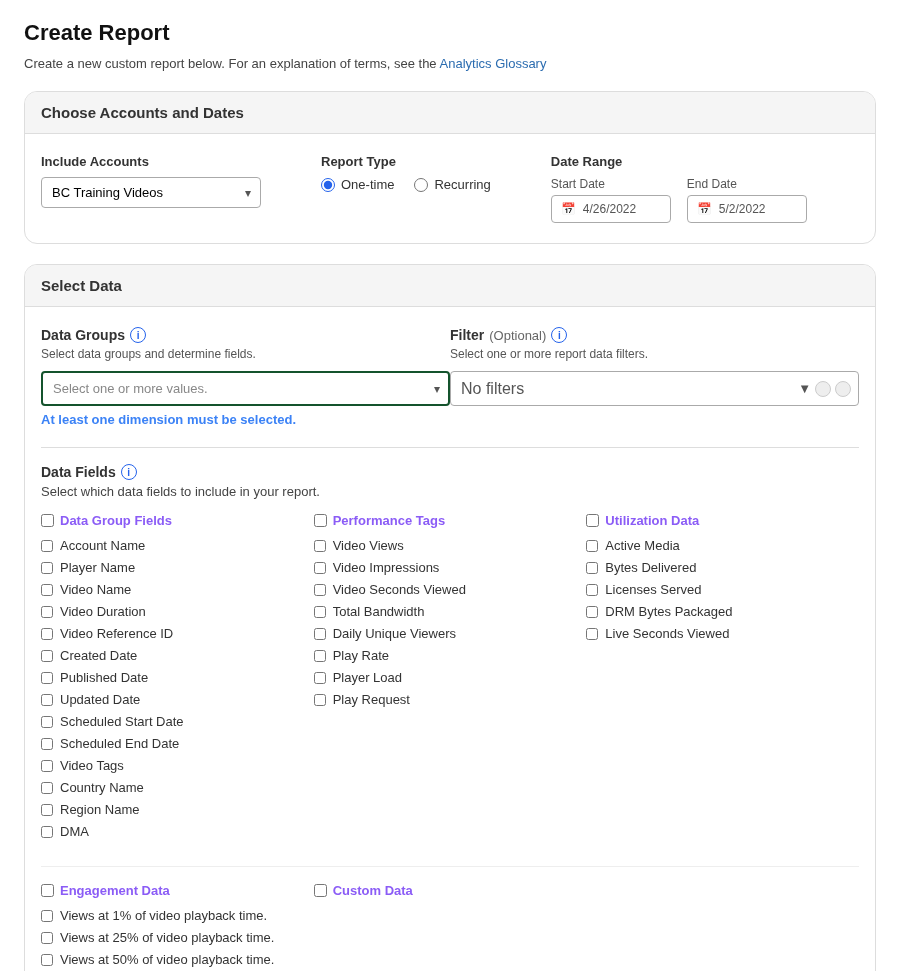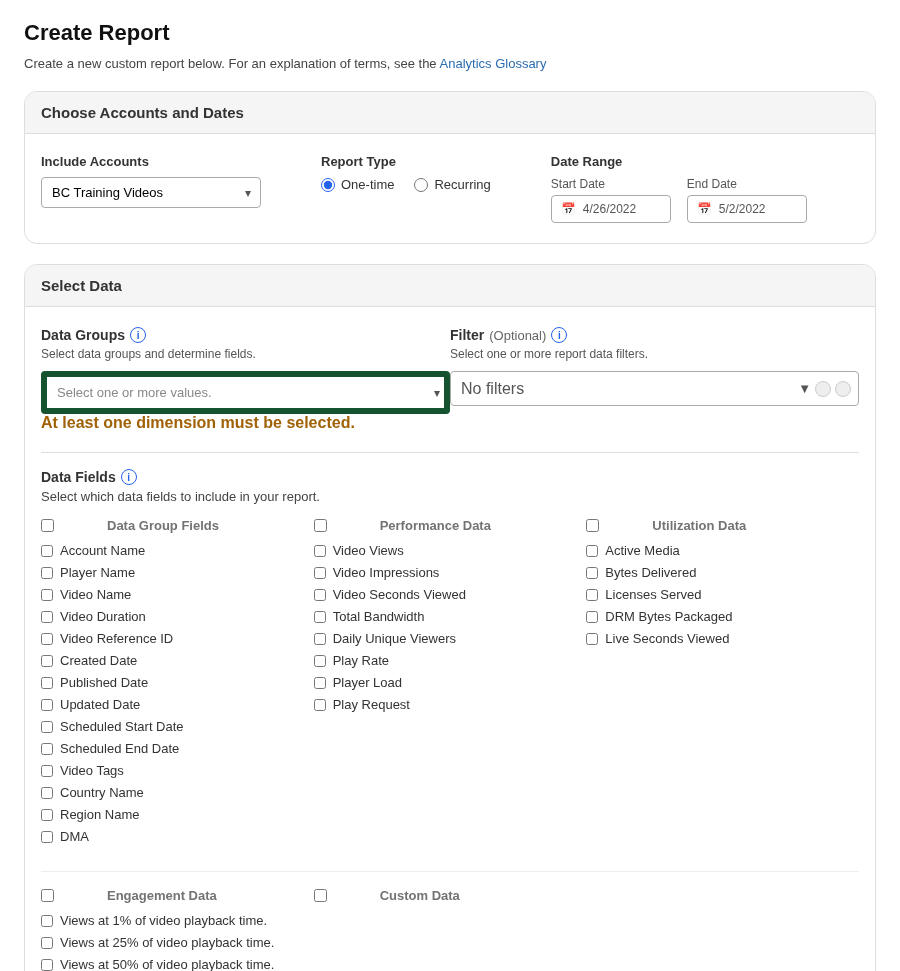--- a/index.html
+++ b/index.html
@@ -165,41 +165,42 @@
       cursor: default;
     }
     .multi-select-input {
       position: relative;
       display: block;
       width: 100%;
     }
     .multi-select-input select {
       width: 100%;
       padding: 8px 30px 8px 10px;
-      border: 6px solid #14532d;
+      border: 2px solid #14532d;
       border-radius: 4px;
       font-size: 13px;
       appearance: none;
       background: #fff;
       color: #888;
       cursor: pointer;
     }
     .multi-select-input::after {
       content: '▾';
       position: absolute;
       right: 10px;
       top: 50%;
       transform: translateY(-50%);
       pointer-events: none;
       color: #555;
       font-size: 12px;
     }
     .error-text {
-      color: #a16207;
-      font-size: 16px;
+      color: #3b82f6;
+      font-size: 13px;
+      margin-top: 6px;
       font-weight: 600;
     }
     .filter-select-wrapper {
       position: relative;
       display: flex;
       align-items: center;
     }
     .filter-select {
       width: 100%;
       padding: 8px 60px 8px 10px;
@@ -263,22 +264,21 @@
       gap: 6px;
       margin-bottom: 10px;
     }
     .data-col-header input[type="checkbox"] {
       width: 13px;
       height: 13px;
     }
     .data-col-header-label {
       font-weight: 700;
       font-size: 13px;
-      color: #737373;
-      margin-left: 47px;
+      color: #8b5cf6;
     }
     .checkbox-item {
       display: flex;
       align-items: center;
       gap: 7px;
       margin-bottom: 7px;
       font-size: 13px;
       color: #333;
     }
     .checkbox-item input[type="checkbox"] {
@@ -467,21 +467,21 @@
               <div class="checkbox-item">
                 <input type="checkbox" style="">
                 <span>DMA</span>
               </div>
             </div>
         </div>
 
         <div class="data-col">
           <div class="data-col-header">
             <input type="checkbox" style="">
-            <span class="data-col-header-label">Performance Data</span>
+            <span class="data-col-header-label">Performance Tags</span>
           </div>
           <div id="performance-data-list">
               <div class="checkbox-item">
                 <input type="checkbox" style="">
                 <span>Video Views</span>
               </div>
               <div class="checkbox-item">
                 <input type="checkbox" style="">
                 <span>Video Impressions</span>
               </div>

